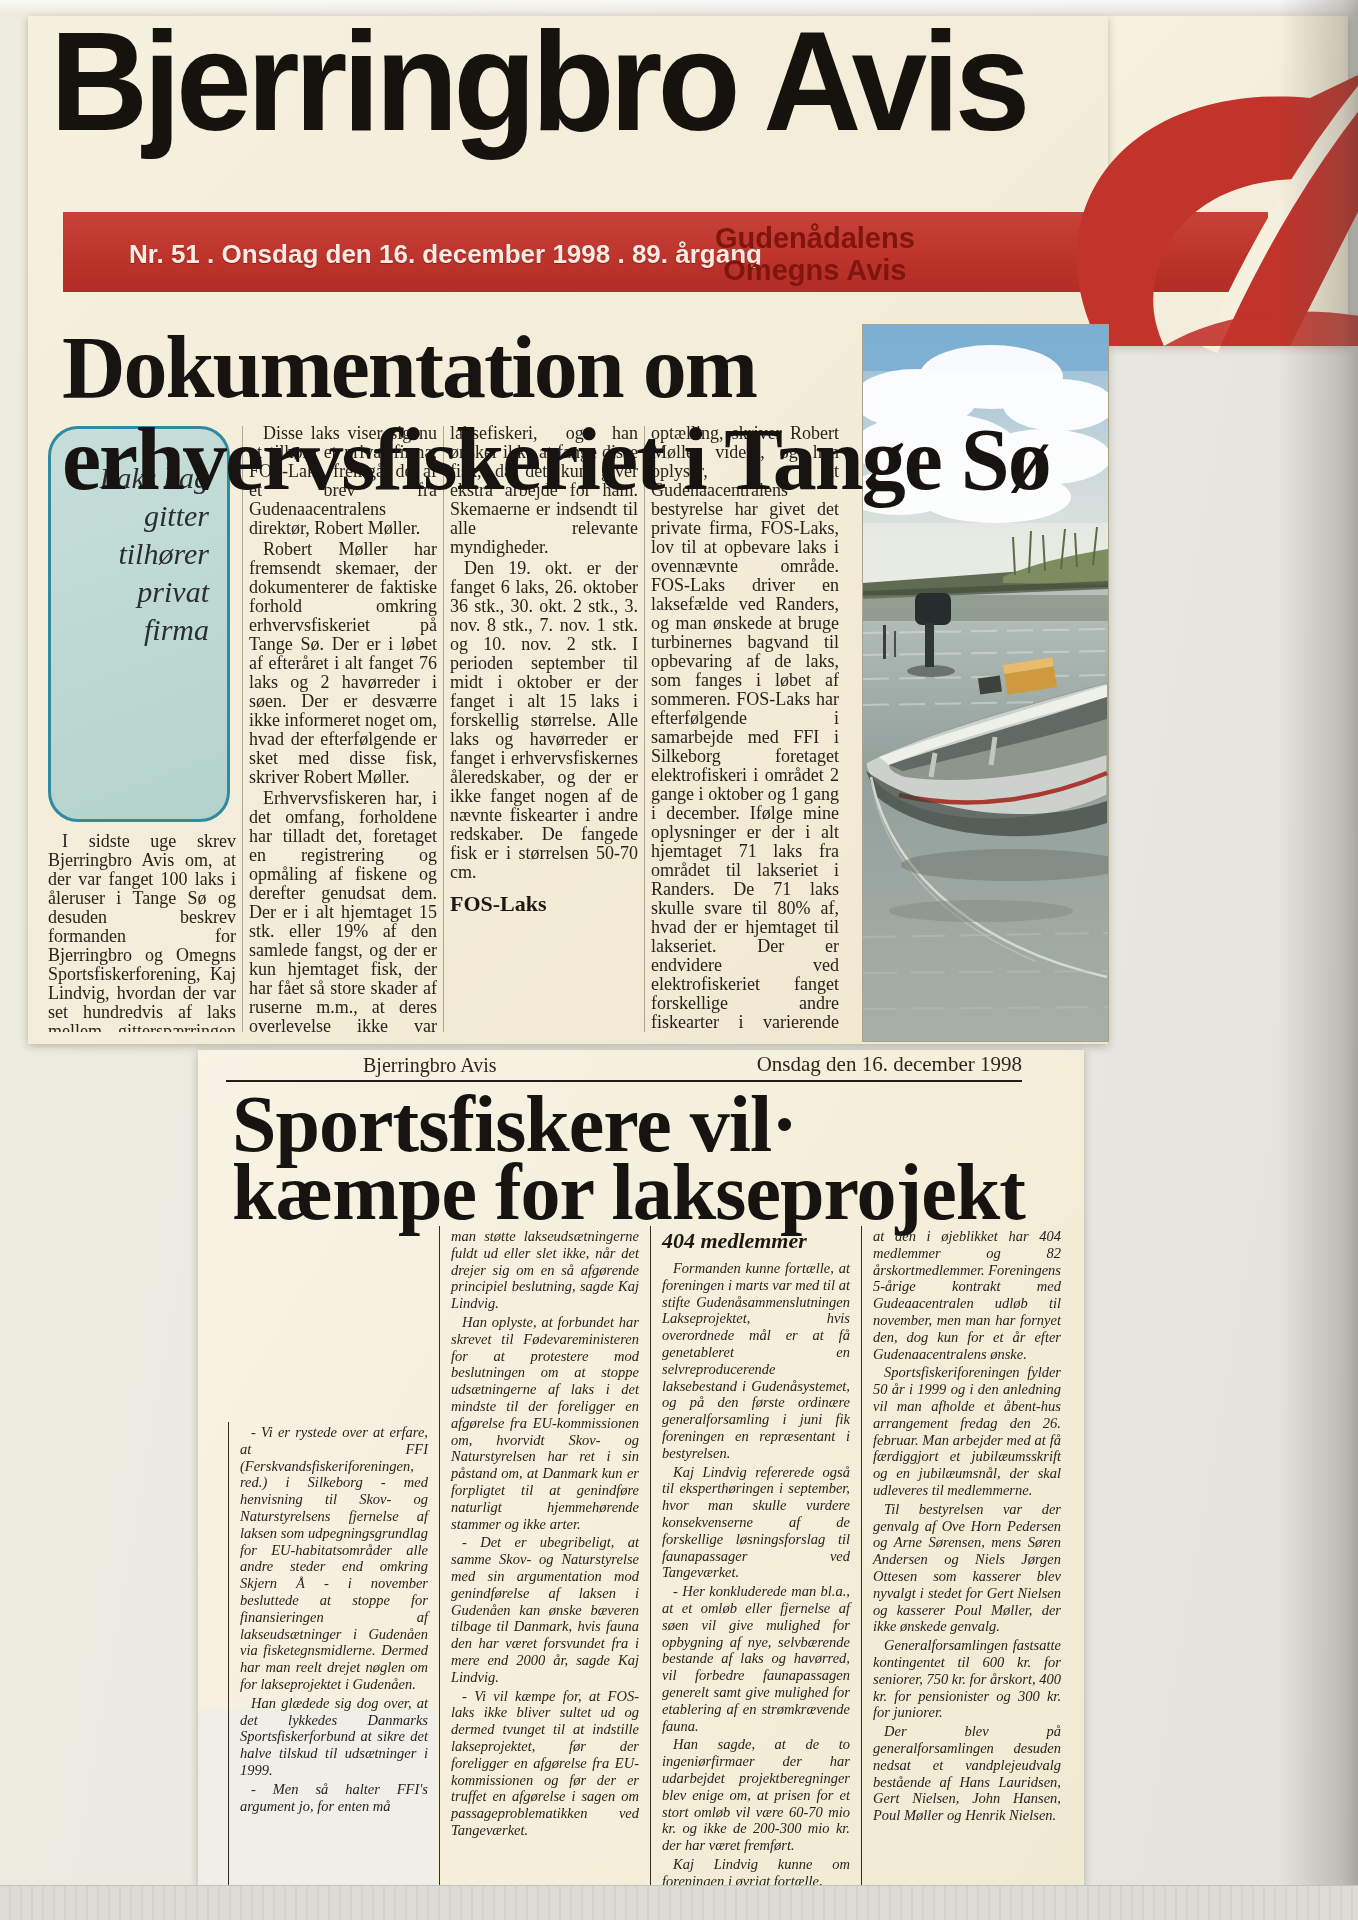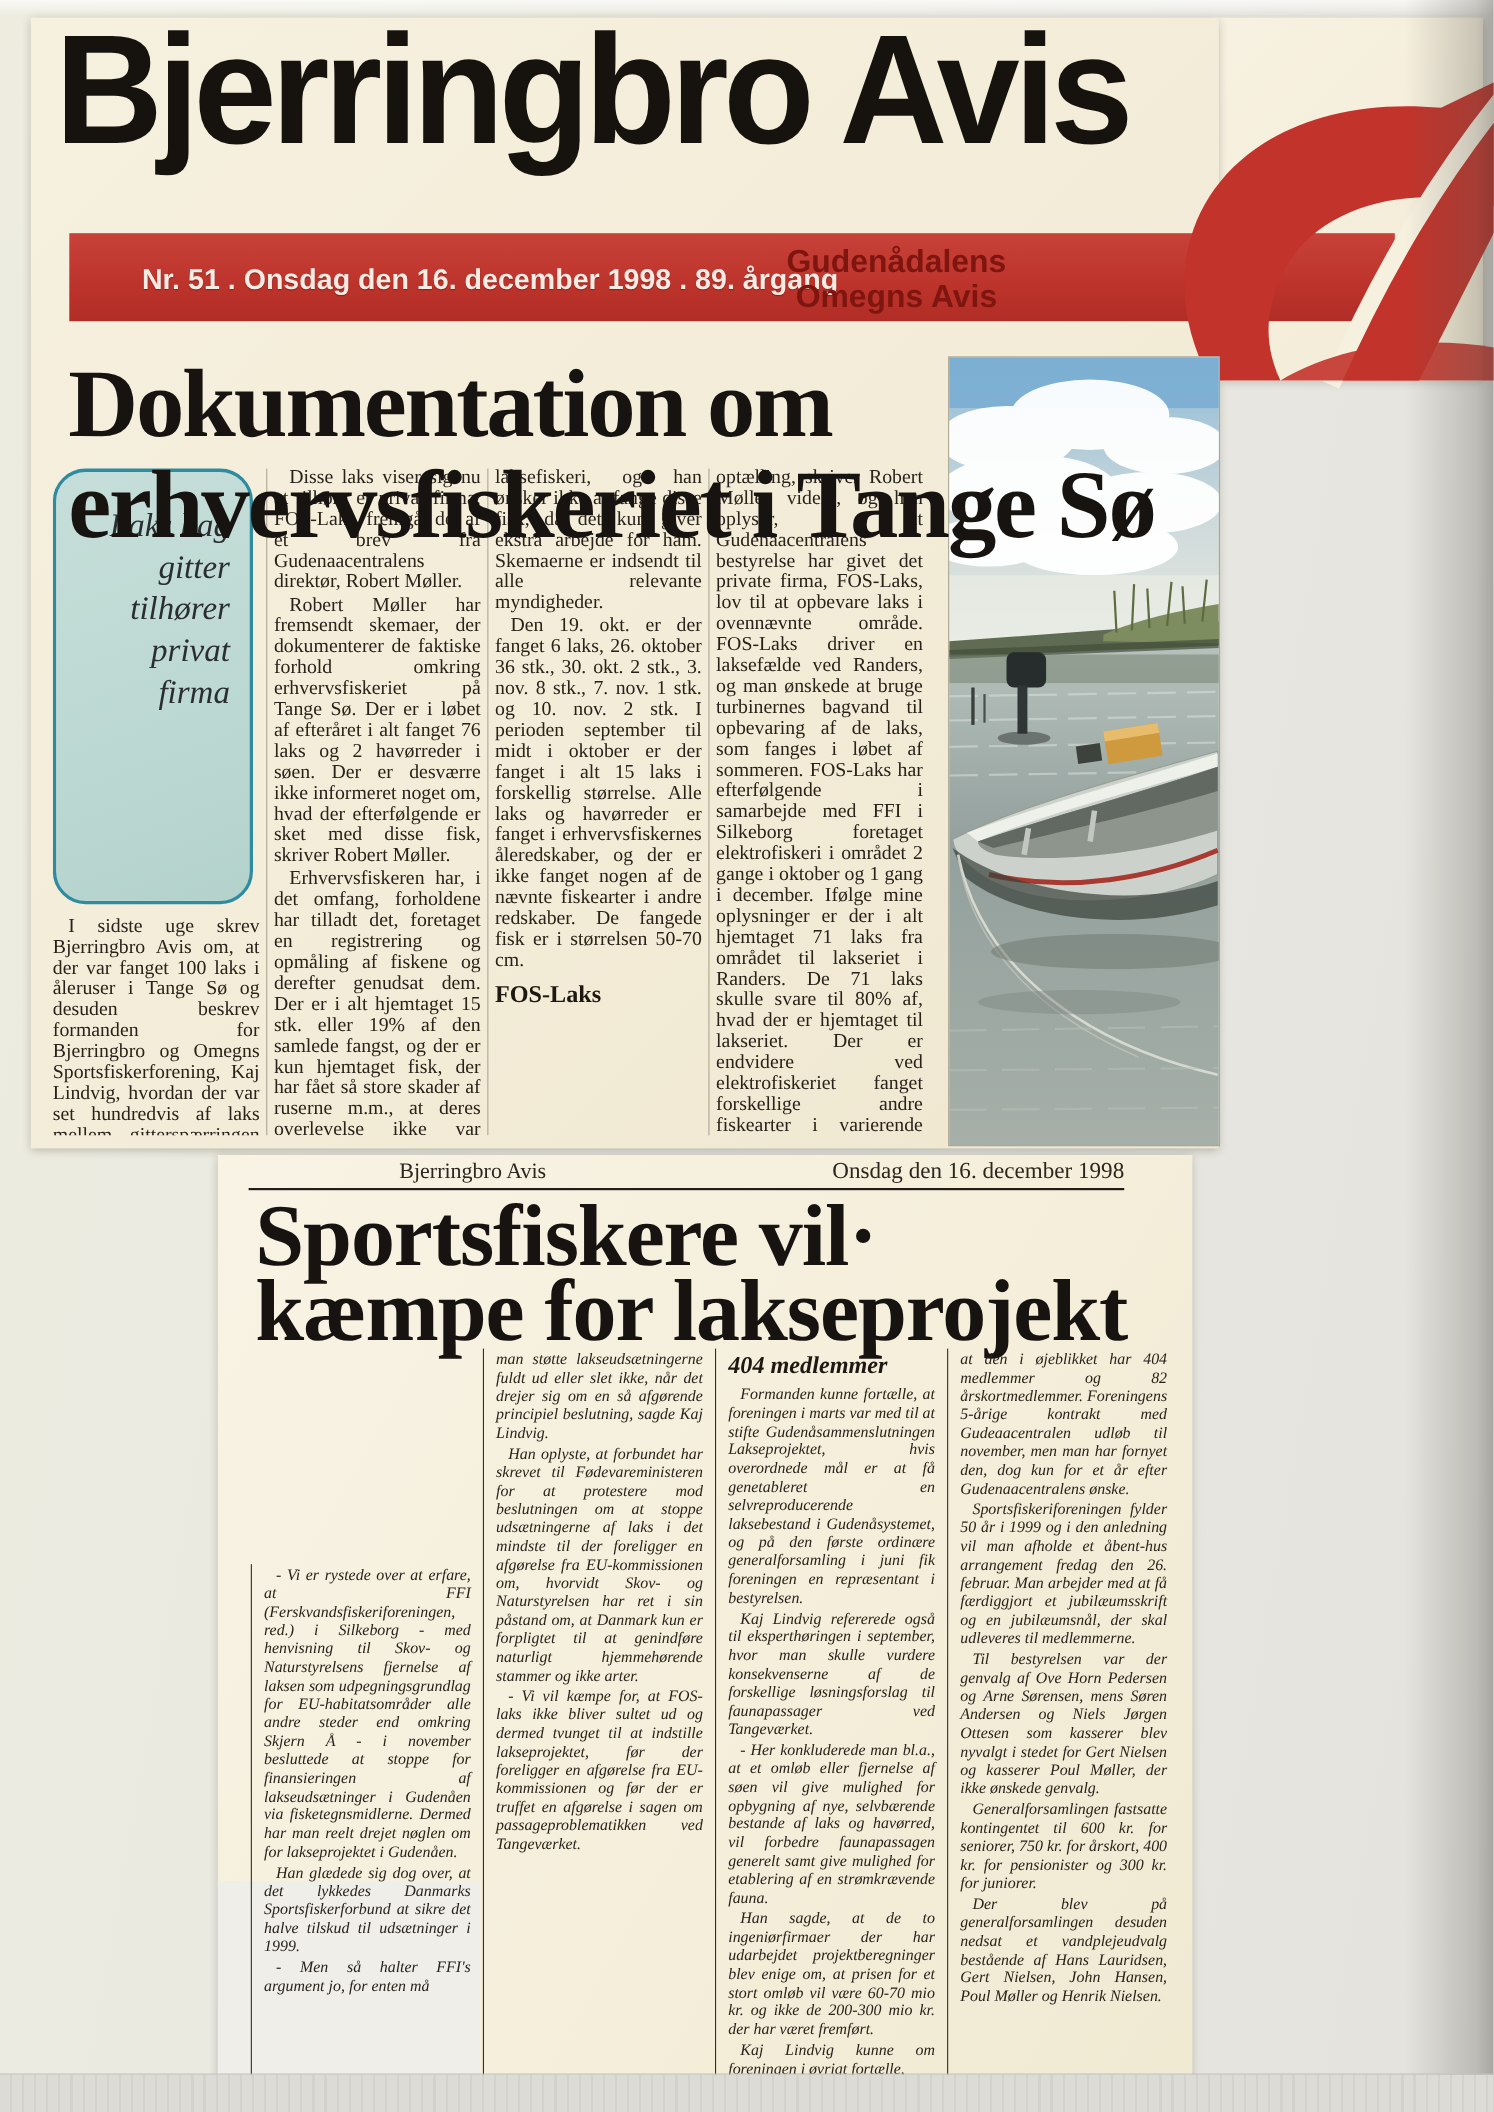--- a/index.html
+++ b/index.html
@@ -237,20 +237,21 @@
 
     <div class="a2-columns">
       <div class="a2col short bodytext">
           <p class="para">- Vi er rystede over at erfare, at FFI (Ferskvandsfiskeriforeningen, red.) i Silkeborg - med henvisning til Skov- og Naturstyrelsens fjernelse af laksen som udpegningsgrundlag for EU-habitatsområder alle andre steder end omkring Skjern Å - i november besluttede at stoppe for finansieringen af lakseudsætninger i Gudenåen via fisketegnsmidlerne. Dermed har man reelt drejet nøglen om for lakseprojektet i Gudenåen.</p>
           <p class="para">Han glædede sig dog over, at det lykkedes Danmarks Sportsfiskerforbund at sikre det halve tilskud til udsætninger i 1999.</p>
           <p class="para">- Men så halter FFI's argument jo, for enten må</p>
         </div>
       <div class="a2col bodytext cont">
           <p class="para">man støtte lakseudsætningerne fuldt ud eller slet ikke, når det drejer sig om en så afgørende principiel beslutning, sagde Kaj Lindvig.</p>
           <p class="para">Han oplyste, at forbundet har skrevet til Fødevareministeren for at protestere mod beslutningen om at stoppe udsætningerne af laks i det mindste til der foreligger en afgørelse fra EU-kommissionen om, hvorvidt Skov- og Naturstyrelsen har ret i sin påstand om, at Danmark kun er forpligtet til at genindføre naturligt hjemmehørende stammer og ikke arter.</p>
+          <p class="para">- Det er ubegribeligt, at samme Skov- og Naturstyrelse med sin argumentation mod genindførelse af laksen i Gudenåen kan ønske bæveren tilbage til Danmark, hvis fauna den har været forsvundet fra i mere end 2000 år, sagde Kaj Lindvig.</p>
           <p class="para">- Vi vil kæmpe for, at FOS-laks ikke bliver sultet ud og dermed tvunget til at indstille lakseprojektet, før der foreligger en afgørelse fra EU-kommissionen og før der er truffet en afgørelse i sagen om passageproblematikken ved Tangeværket.</p>
         </div>
       <div class="a2col">
         <h3 class="subhead2">404 medlemmer</h3>
         <div class="bodytext">
             <p class="para">Formanden kunne fortælle, at foreningen i marts var med til at stifte Gudenåsammenslutningen Lakseprojektet, hvis overordnede mål er at få genetableret en selvreproducerende laksebestand i Gudenåsystemet, og på den første ordinære generalforsamling i juni fik foreningen en repræsentant i bestyrelsen.</p>
             <p class="para">Kaj Lindvig refererede også til eksperthøringen i september, hvor man skulle vurdere konsekvenserne af de forskellige løsningsforslag til faunapassager ved Tangeværket.</p>
             <p class="para">- Her konkluderede man bl.a., at et omløb eller fjernelse af søen vil give mulighed for opbygning af nye, selvbærende bestande af laks og havørred, vil forbedre faunapassagen generelt samt give mulighed for etablering af en strømkrævende fauna.</p>
             <p class="para">Han sagde, at de to ingeniørfirmaer der har udarbejdet projektberegninger blev enige om, at prisen for et stort omløb vil være 60-70 mio kr. og ikke de 200-300 mio kr. der har været fremført.</p>
             <p class="para">Kaj Lindvig kunne om foreningen i øvrigt fortælle,</p>

